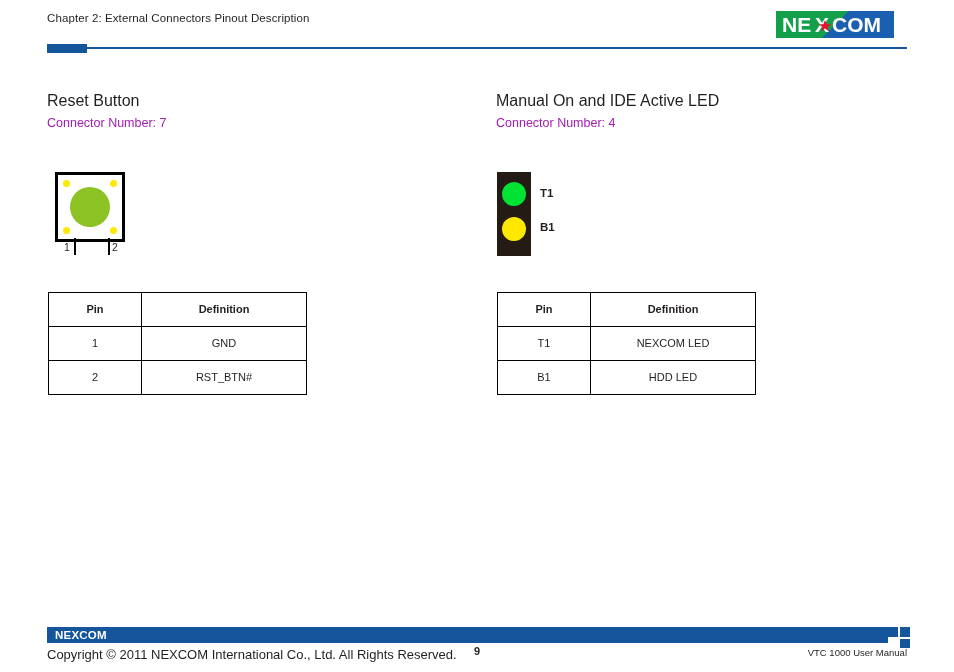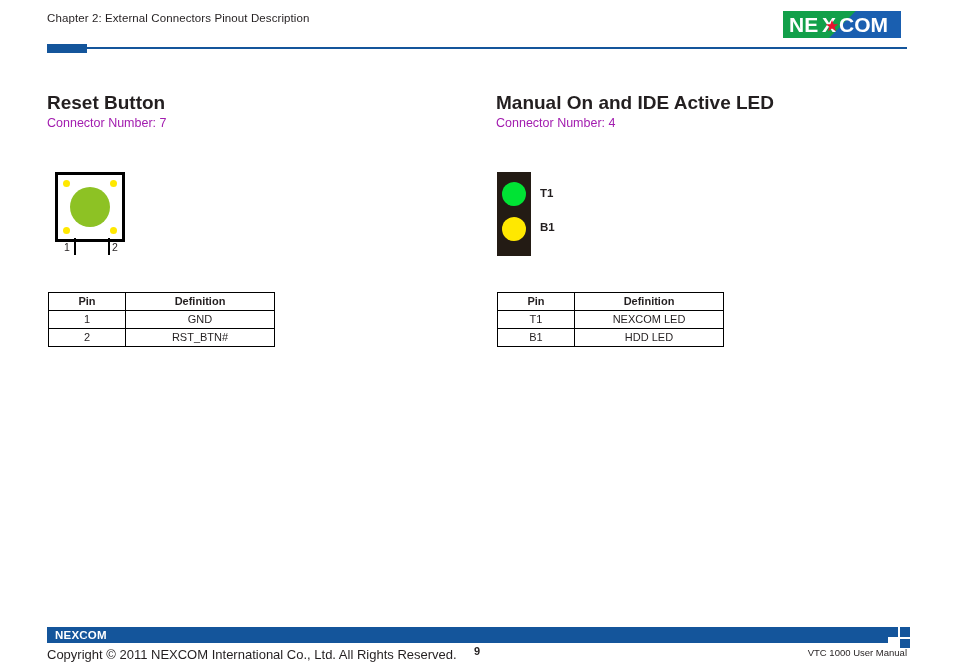--- a/index.html
+++ b/index.html
@@ -25,21 +25,20 @@
     color: #231f20;
     letter-spacing: 0.1px;
     white-space: nowrap;
   }
   #header-logo {
     position: absolute;
     right: 46px;
     top: 11px;
     width: 132px;
     height: 27px;
-    text-align: center;
   }
   #header-rule {
     position: absolute;
     left: 47px;
     top: 47px;
     width: 860px;
     height: 2px;
     background: #14559b;
   }
   #header-rule-block {
@@ -52,22 +51,22 @@
   }
 
   
   .column { position: absolute; top: 0; }
   #column-left  { left: 47px;  width: 430px; }
   #column-right { left: 496px; width: 430px; }
 
   .section-title {
     position: absolute;
     top: 92px;
-    font-size: 19px;
-    font-weight: bold;
+    font-size: 16px;
+    font-weight: normal;
     color: #231f20;
     white-space: nowrap;
   }
   .section-subtitle {
     position: absolute;
     top: 116px;
     font-size: 12.5px;
     color: #a21caf;
     white-space: nowrap;
   }
@@ -168,21 +167,21 @@
     position: absolute;
     top: 292px;
     border-collapse: collapse;
     font-size: 11px;
     color: #231f20;
   }
   .pin-table th,
   .pin-table td {
     border: 1px solid #000000;
     text-align: center;
-    padding: 0;
+    padding: 8px;
     height: 17px;
     line-height: 17px;
     font-weight: normal;
   }
   .pin-table th { font-weight: bold; }
   .pin-table .col-pin { width: 76px; }
   .pin-table .col-def { width: 148px; }
   #reset-pin-table { left: 1px; }
   #led-pin-table   { left: 1px; }
 

